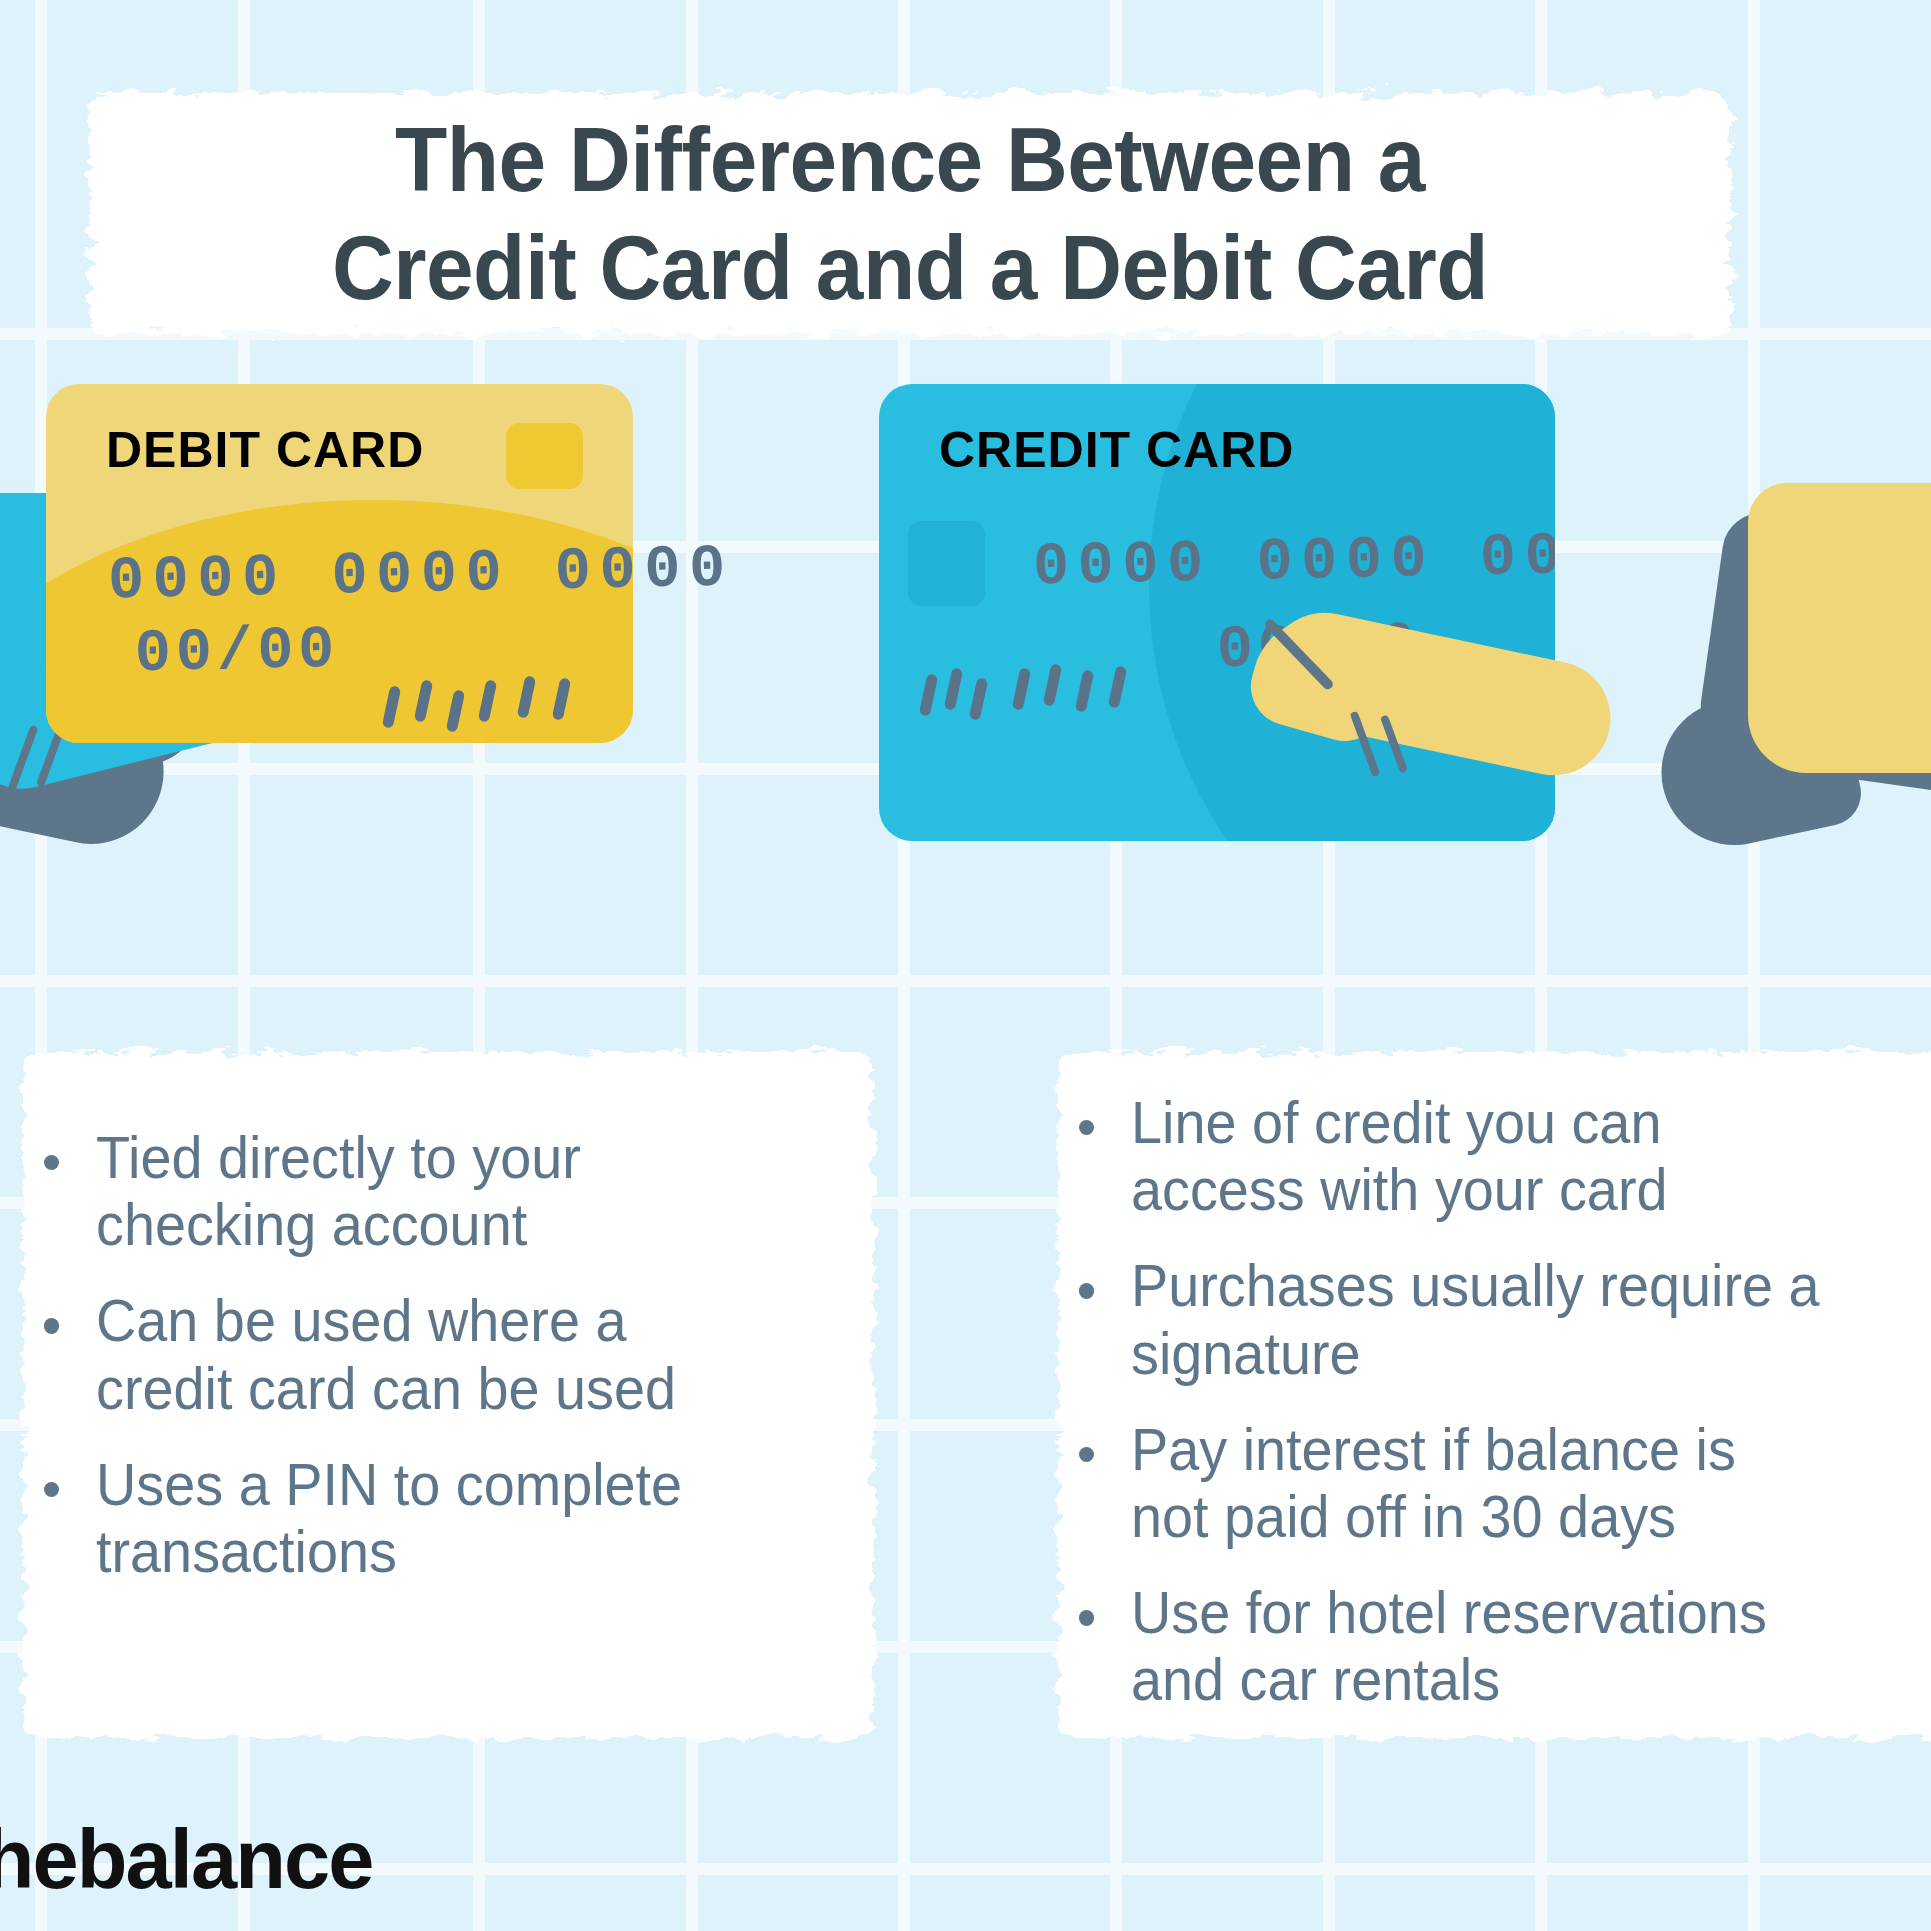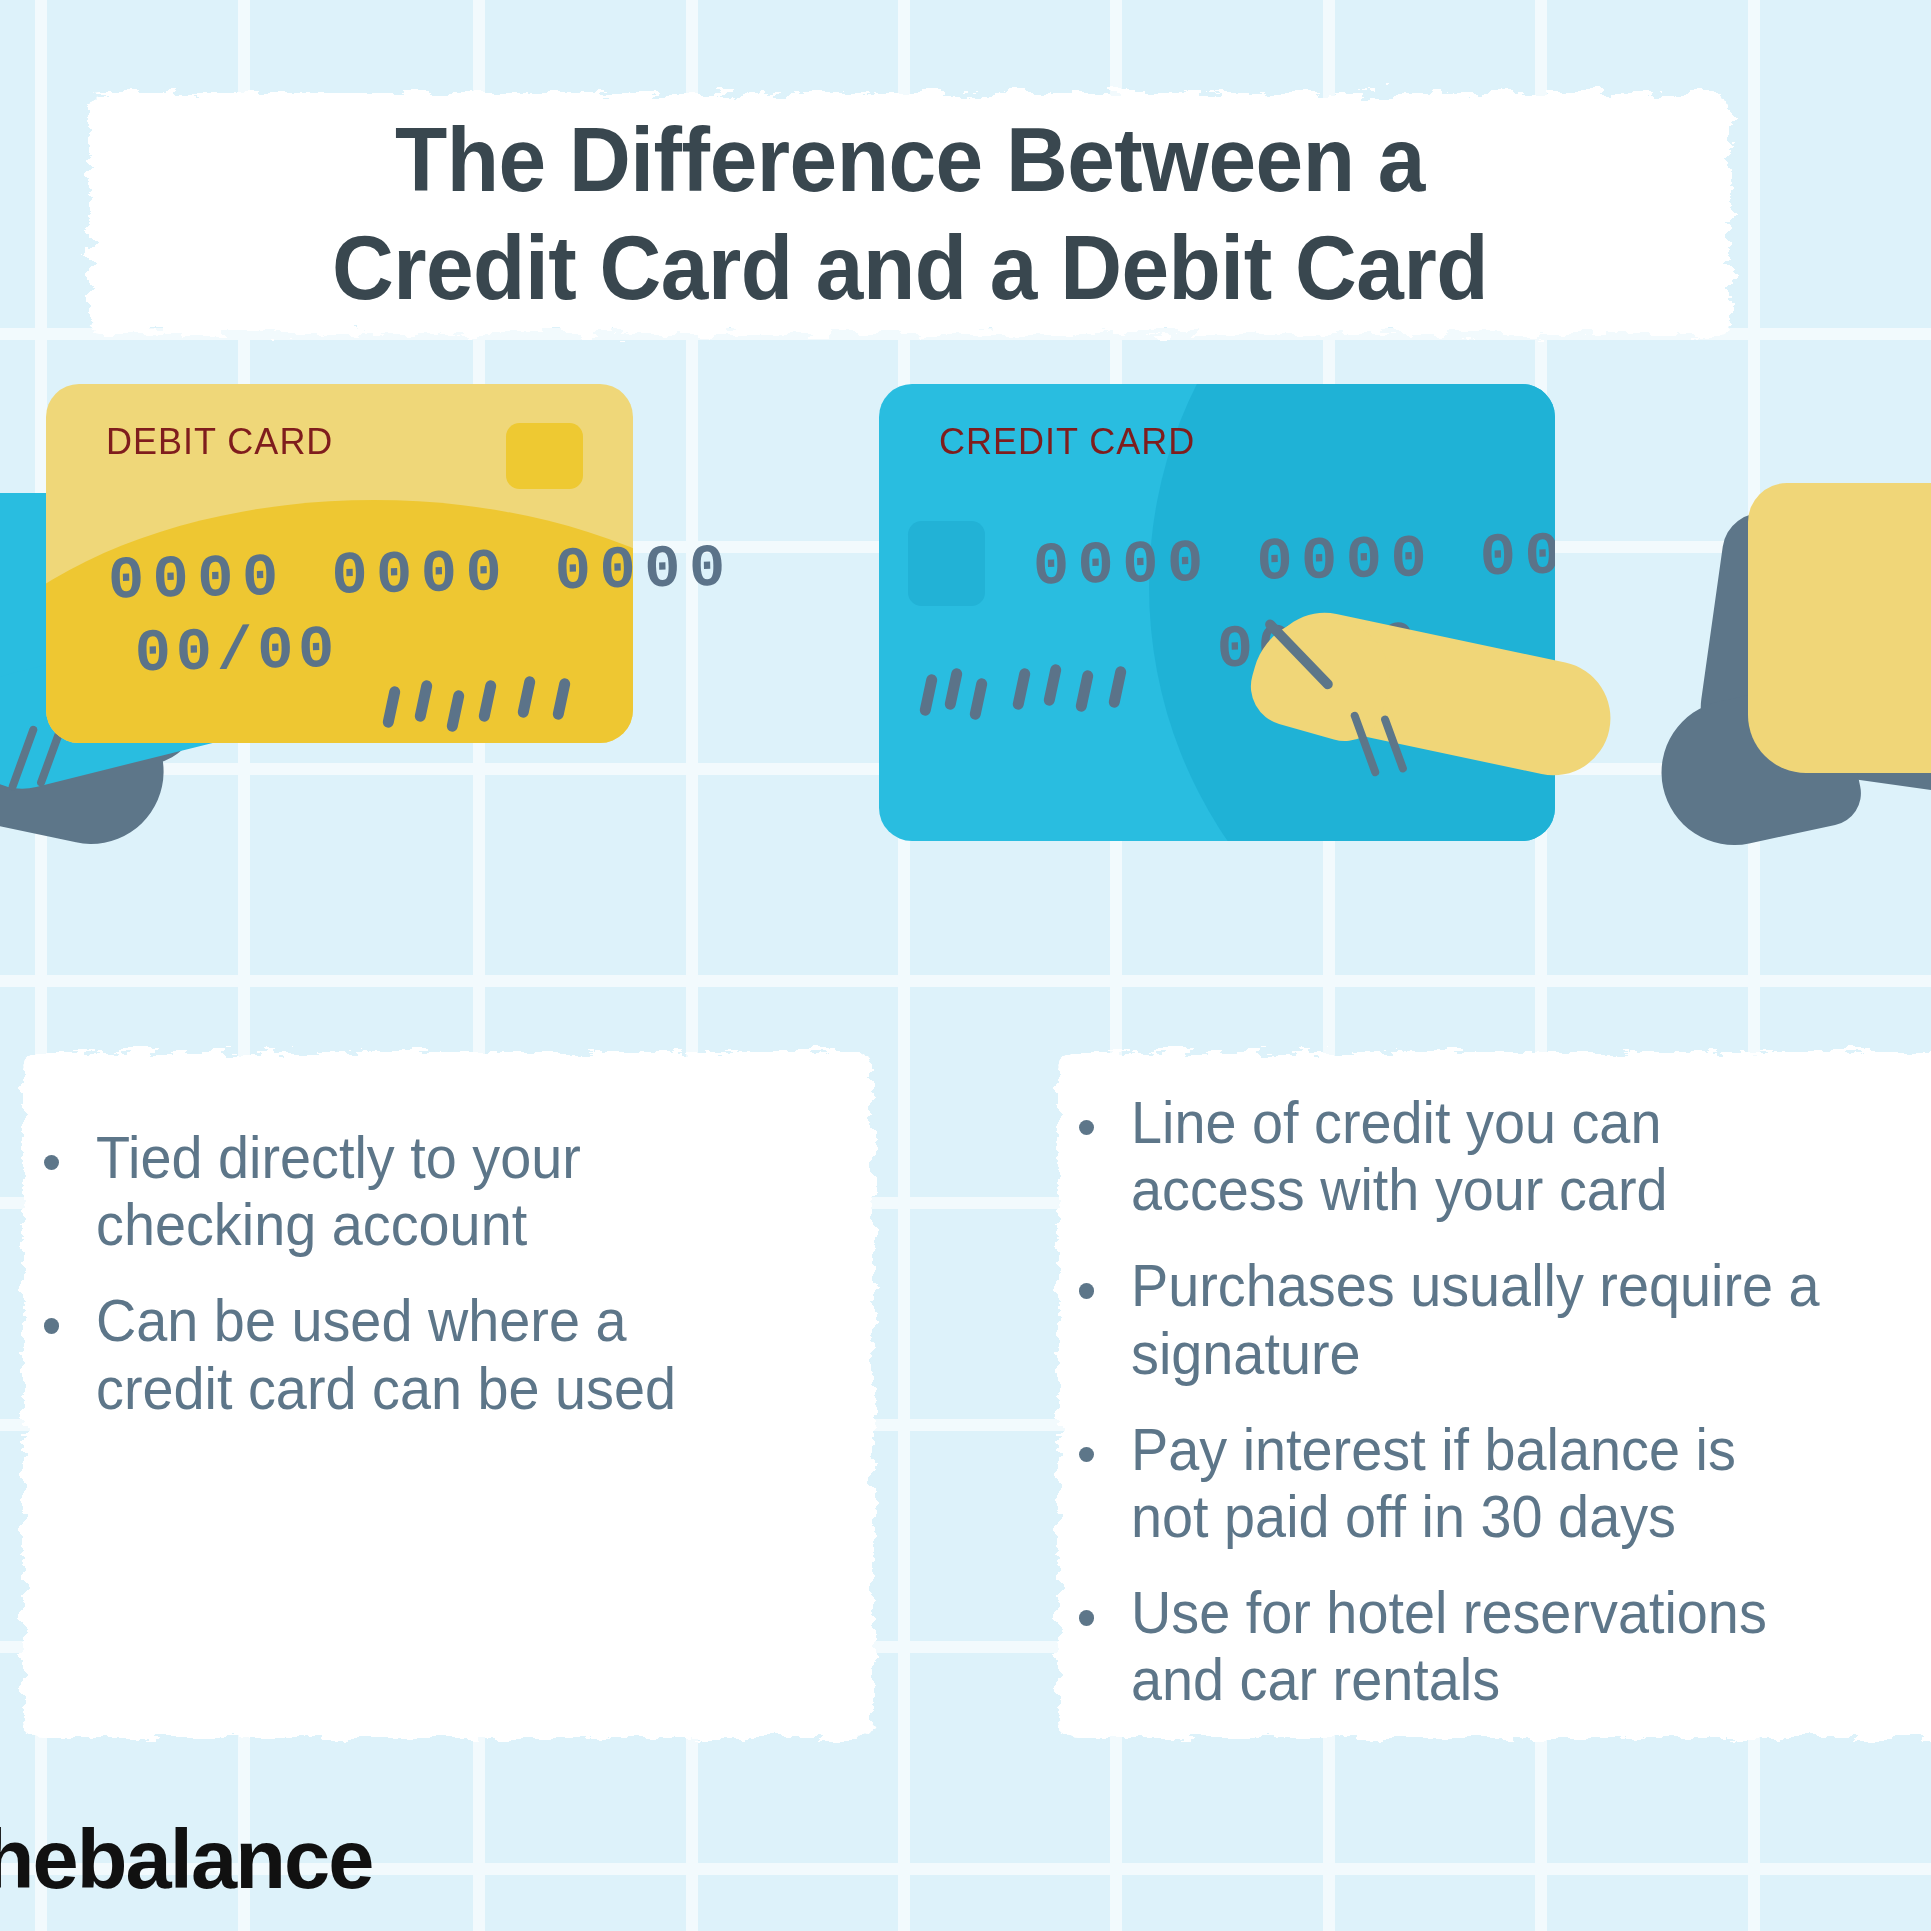--- a/index.html
+++ b/index.html
@@ -36,21 +36,21 @@
 
   
   .card-band{position:absolute;z-index:3;}
   .palm{position:absolute;border-radius:58px;}
   .finger{position:absolute;border-radius:44px;}
 
   .bankcard{
     position:absolute;border-radius:33px;overflow:hidden;
   }
   .card-label{
-    position:absolute;font-size:36px;font-weight:400;color:#7f1d1d;
+    position:absolute;font-size:50px;font-weight:700;color:#000000;
     letter-spacing:1px;white-space:nowrap;
   }
   .chip{position:absolute;border-radius:13.5px;}
   .cardnum{
     position:absolute;font-size:60px;font-weight:700;color:#5b7389;
     letter-spacing:8.7px;white-space:nowrap;
     font-family:"Liberation Mono", monospace;
     transform:rotate(-1.2deg);
   }
   .carddate{
@@ -219,20 +219,25 @@
   <div class="bullet-row">
     <span class="bullet-dot"></span>
     <span class="bullet-text">Tied directly to your
 checking account</span>
   </div>
   <div class="bullet-row">
     <span class="bullet-dot"></span>
     <span class="bullet-text">Can be used where a
 credit card can be used</span>
   </div>
+  <div class="bullet-row">
+    <span class="bullet-dot"></span>
+    <span class="bullet-text">Uses a PIN to complete
+transactions</span>
+  </div>
 </div>
 
 <div class="bullet-panel" style="left:1058px;top:1052px;width:966px;height:686px;"></div>
 <div class="bullet-list" style="left:1079px;top:1089px;width:946px;">
   <div class="bullet-row">
     <span class="bullet-dot"></span>
     <span class="bullet-text">Line of credit you can
 access with your card</span>
   </div>
   <div class="bullet-row">

